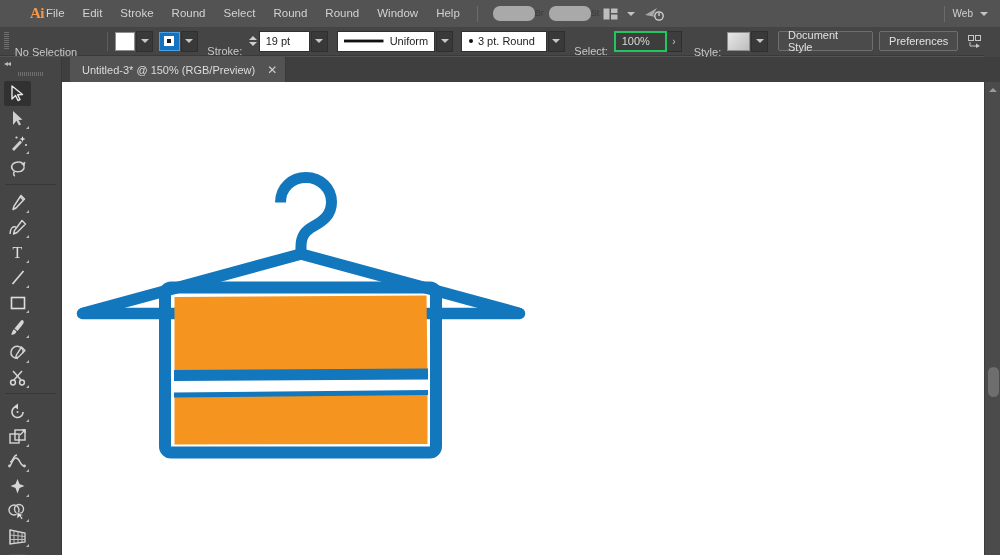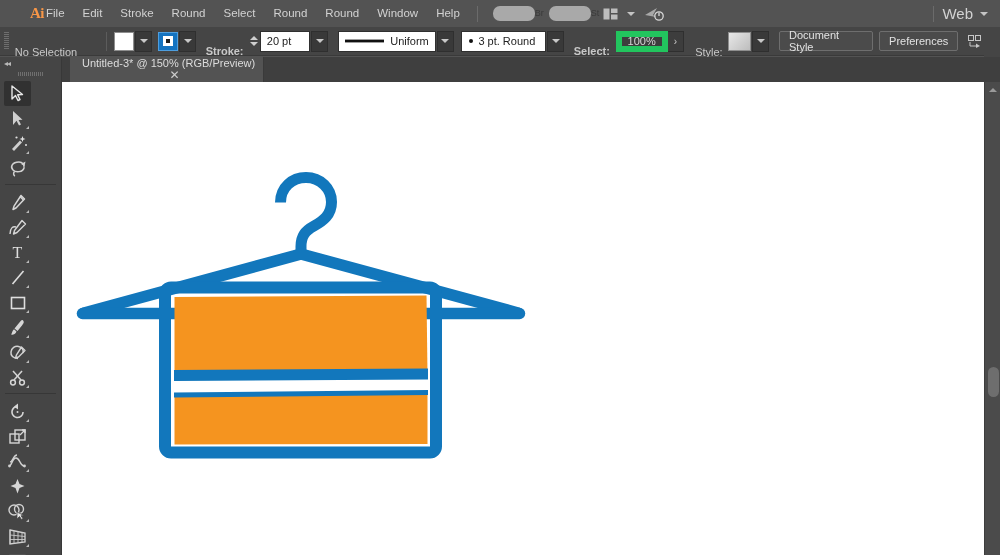--- a/index.html
+++ b/index.html
@@ -36,35 +36,35 @@
     width: 17px; height: 15px; margin: 0 7px;
     background: #a9a9a9; color: #3a3a3a;
     font-size: 9px; line-height: 15px; text-align: center;
     border-radius: 7px; font-family: "Liberation Sans", sans-serif; padding-left: 42px;
   }
   .mb-icon { margin: 0 5px; display: flex; align-items: center; }
   .chev { width: 0; height: 0; border-left: 4px solid transparent;
     border-right: 4px solid transparent; border-top: 4px solid #c4c4c4;
     margin: 0 4px; }
   .mb-right { margin-left: auto; display: flex; align-items: center; }
-  .ws-label { color: #d2d2d2; font-size: 15px; padding-right: 3px; }
+  .ws-label { color: #d2d2d2; font-size: 10px; padding-right: 3px; }
 
   
   .controlbar {
     position: absolute; left: 0; top: 27px; width: 1000px; height: 29px;
     background: #454545;
     display: flex; align-items: center; padding-left: 4px;
     border-bottom: 1px solid #3a3a3a;
   }
   .grip {
     width: 5px; height: 18px; margin-right: 6px;
     background: repeating-linear-gradient(to bottom,#6e6e6e 0 1px,transparent 1px 2px);
   }
   .cb-label { color: #c8c8c8; font-size: 11px; white-space: nowrap; margin-top: 22px; }
-  .cb-label.dotted { border-bottom: 1px dotted #8d8d8d; padding-bottom: 1px; font-weight: bold; }
+  .cb-label.dotted { border-bottom: 1px dotted #8d8d8d; padding-bottom: 1px; }
   .cb-sep { width: 1px; height: 19px; background: #5c5c5c; margin: 0 7px; }
   .swatch-white {
     width: 21px; height: 19px; background: #fff;
     border: 1px solid #8e8e8e;
   }
   .swatch-stroke {
     width: 21px; height: 19px; background: #1473c0;
     border: 1px solid #4e9ede;
     display: flex; align-items: center; justify-content: center;
   }
@@ -97,21 +97,21 @@
     width: 10px; height: 21px; display: flex; flex-direction: column;
     align-items: center; justify-content: center; margin-right: 1px;
   }
   .spinner .up { width:0;height:0;border-left:4px solid transparent;
     border-right:4px solid transparent;border-bottom:4px solid #cfcfcf;margin-bottom:2px;}
   .spinner .dn { width:0;height:0;border-left:4px solid transparent;
     border-right:4px solid transparent;border-top:4px solid #cfcfcf;}
   .opacity-field {
     height: 21px; width: 54px; background: #3d3d3d; color: #d8d8d8;
     font-size: 11px; display: flex; align-items: center; padding: 0 6px;
-    border: 6px solid #22c55e;
+    border: 2px solid #22c55e;
   }
   .op-arrow {
     width: 16px; height: 21px; background: #3d3d3d; border: 1px solid #2f2f2f;
     border-left: none; color: #c9c9c9; font-size: 10px;
     display: flex; align-items: center; justify-content: center;
   }
   .btn {
     height: 20px; padding: 0 9px; border: 1px solid #6e6e6e;
     border-radius: 2px; color: #e2e2e2; font-size: 11px;
     display: flex; align-items: center; background: #4b4b4b;
@@ -120,21 +120,20 @@
   
   .tabbar {
     position: absolute; left: 62px; top: 57px; width: 938px; height: 25px;
     background: #3f3f3f;
   }
   .doctab {
     position: absolute; left: 8px; top: 0; height: 25px;
     background: #535353; color: #dcdcdc; font-size: 11px;
     display: flex; align-items: center; padding: 0 8px 0 12px;
     border-right: 1px solid #3a3a3a;
-    flex-direction: column;
   }
   .doctab .close {
     margin-left: 12px; color: #cfcfcf; font-size: 12px; line-height: 1;
   }
 
   
   .toolpanel {
     position: absolute; left: 0; top: 57px; width: 62px; height: 498px;
     background: #454545; border-right: 1px solid #383838;
   }
@@ -259,21 +258,21 @@
       </div>
 
     <div style="width:10px"></div>
 
     <div class="cb-label dotted">Stroke:</div>
     <div style="width:6px"></div>
     <div class="spinner">
       <div class="up"></div>
         <div class="dn"></div>
     </div>
-    <div class="field" style="width:52px">20 pt</div>
+    <div class="field" style="width:52px">19 pt</div>
     <div class="dd-btn">
         <div class="chev"></div>
       </div>
 
     <div style="width:10px"></div>
 
     <div class="field" style="width:98px;gap:6px">
       <svg width="42" height="6" viewBox="0 0 42 6">
         <rect x="0" y="1.5" width="42" height="3" fill="#111"></rect>
       </svg>

